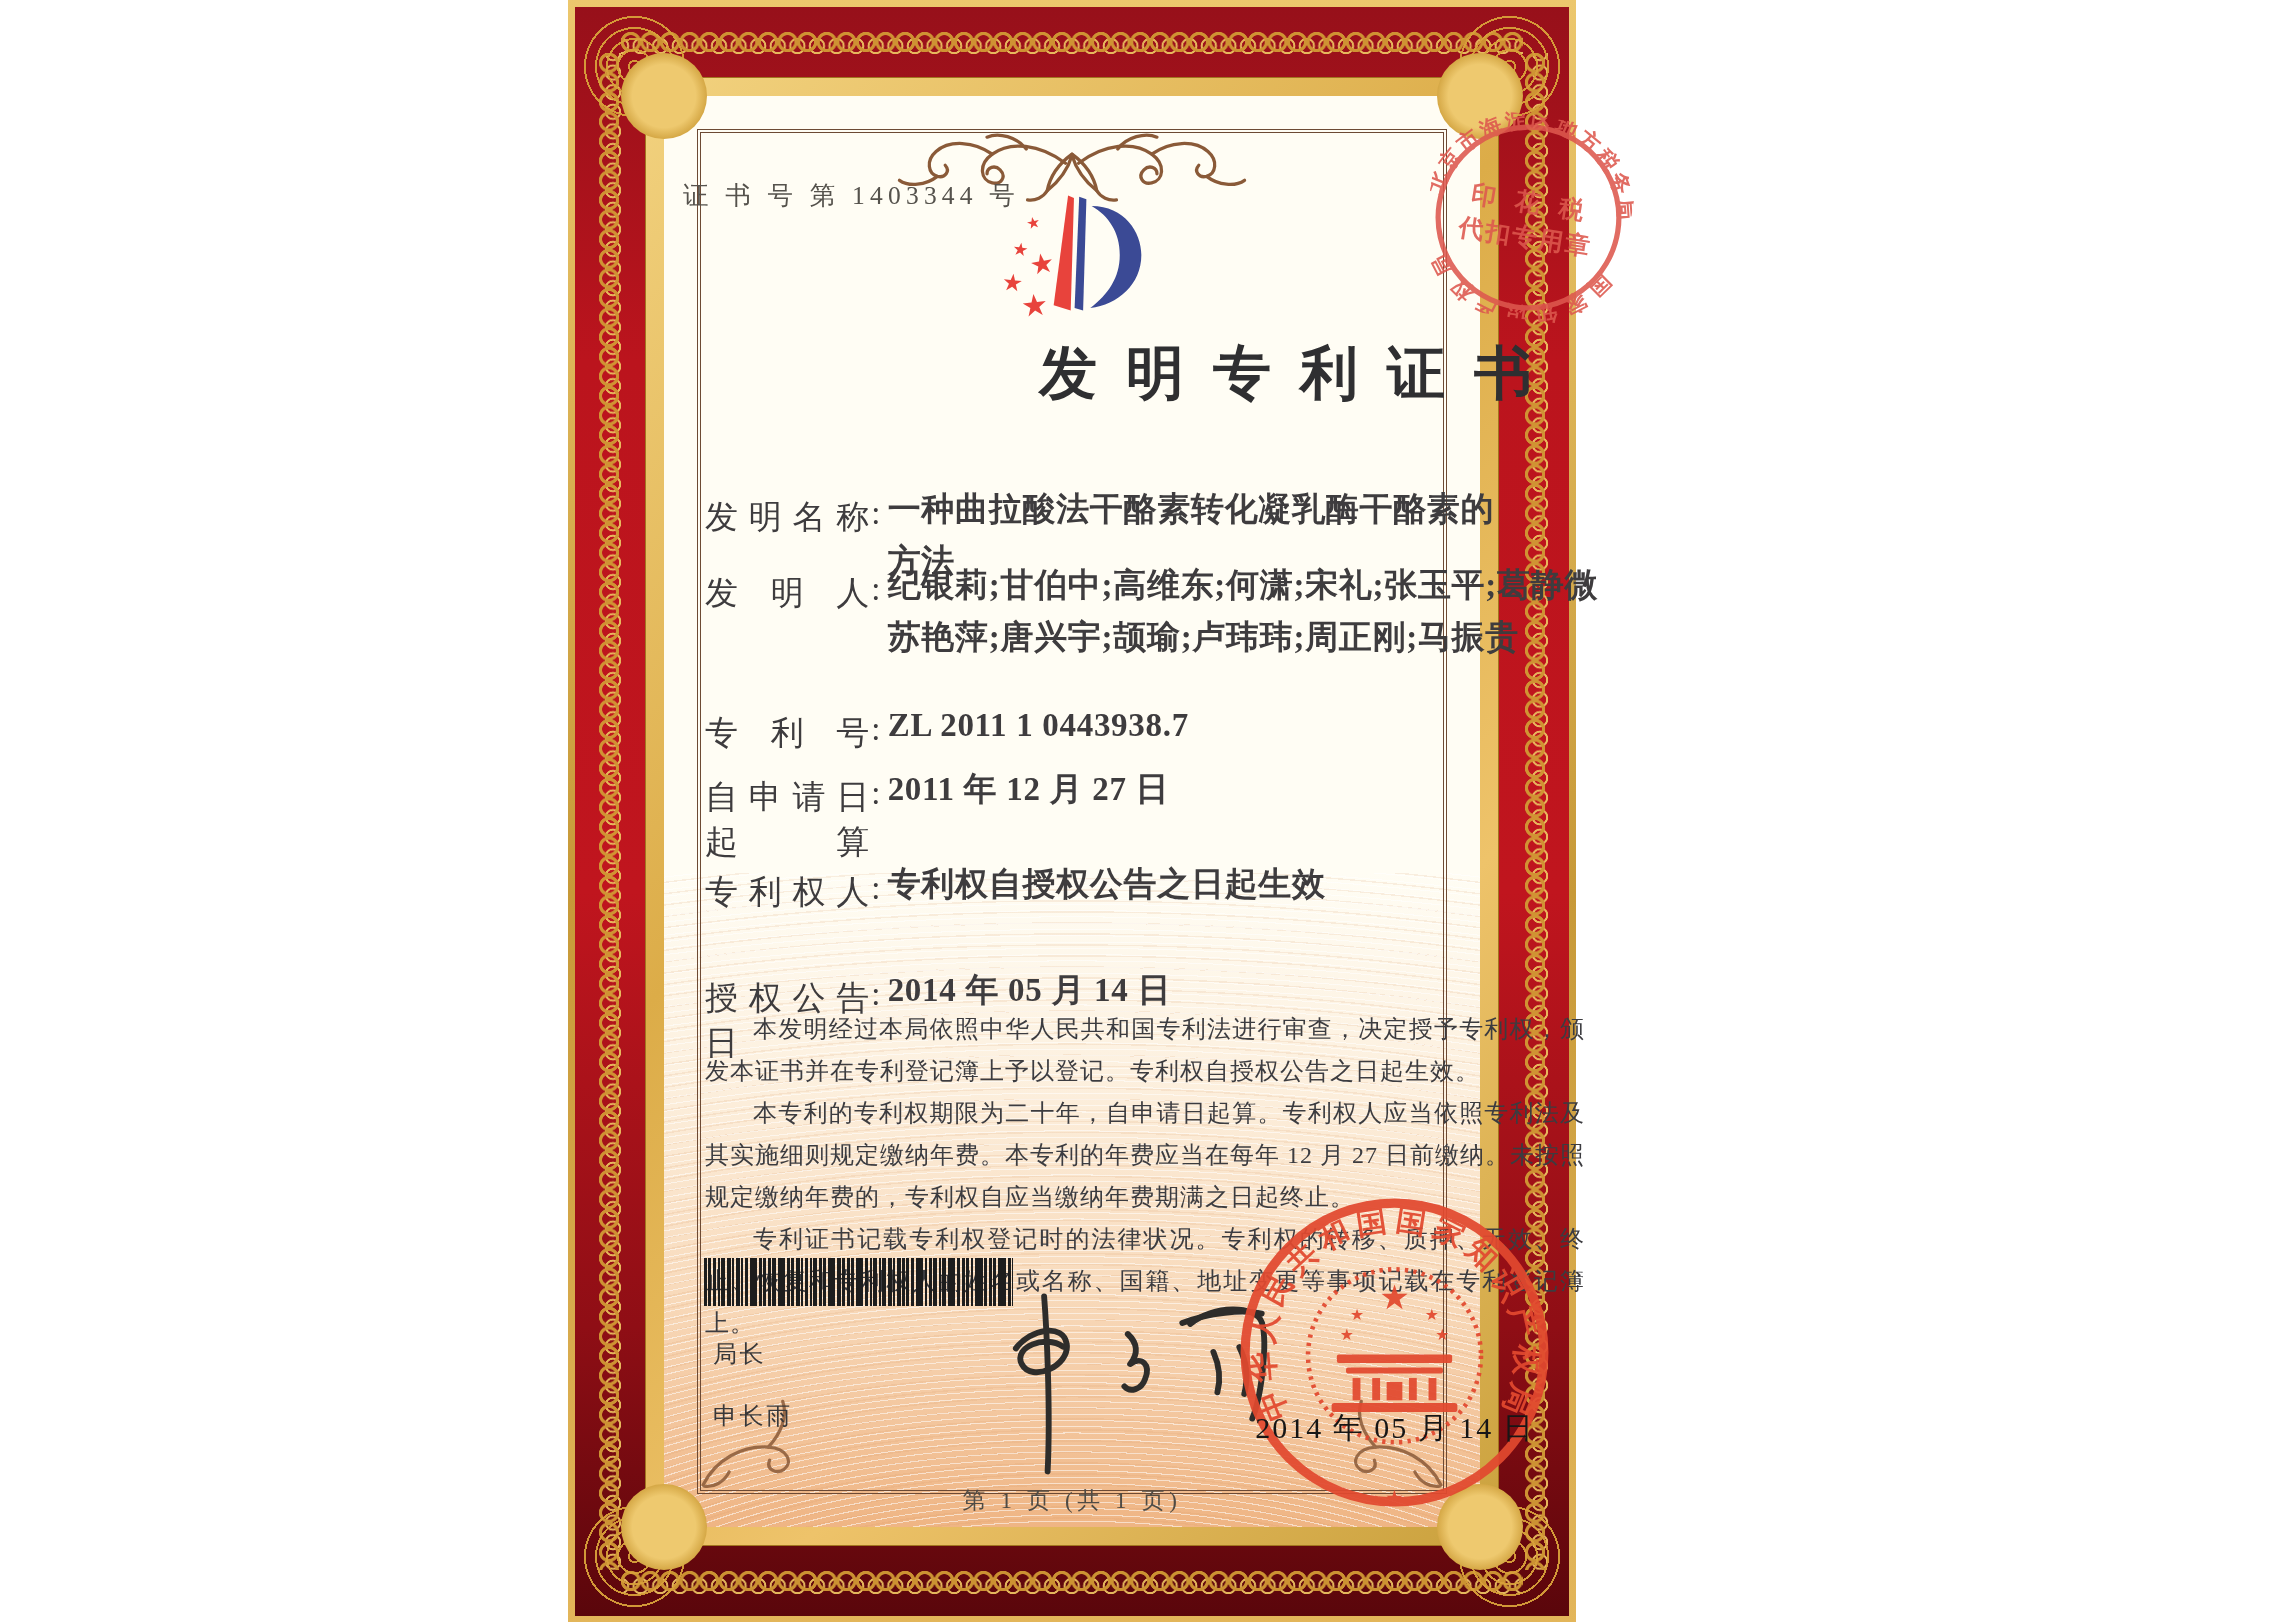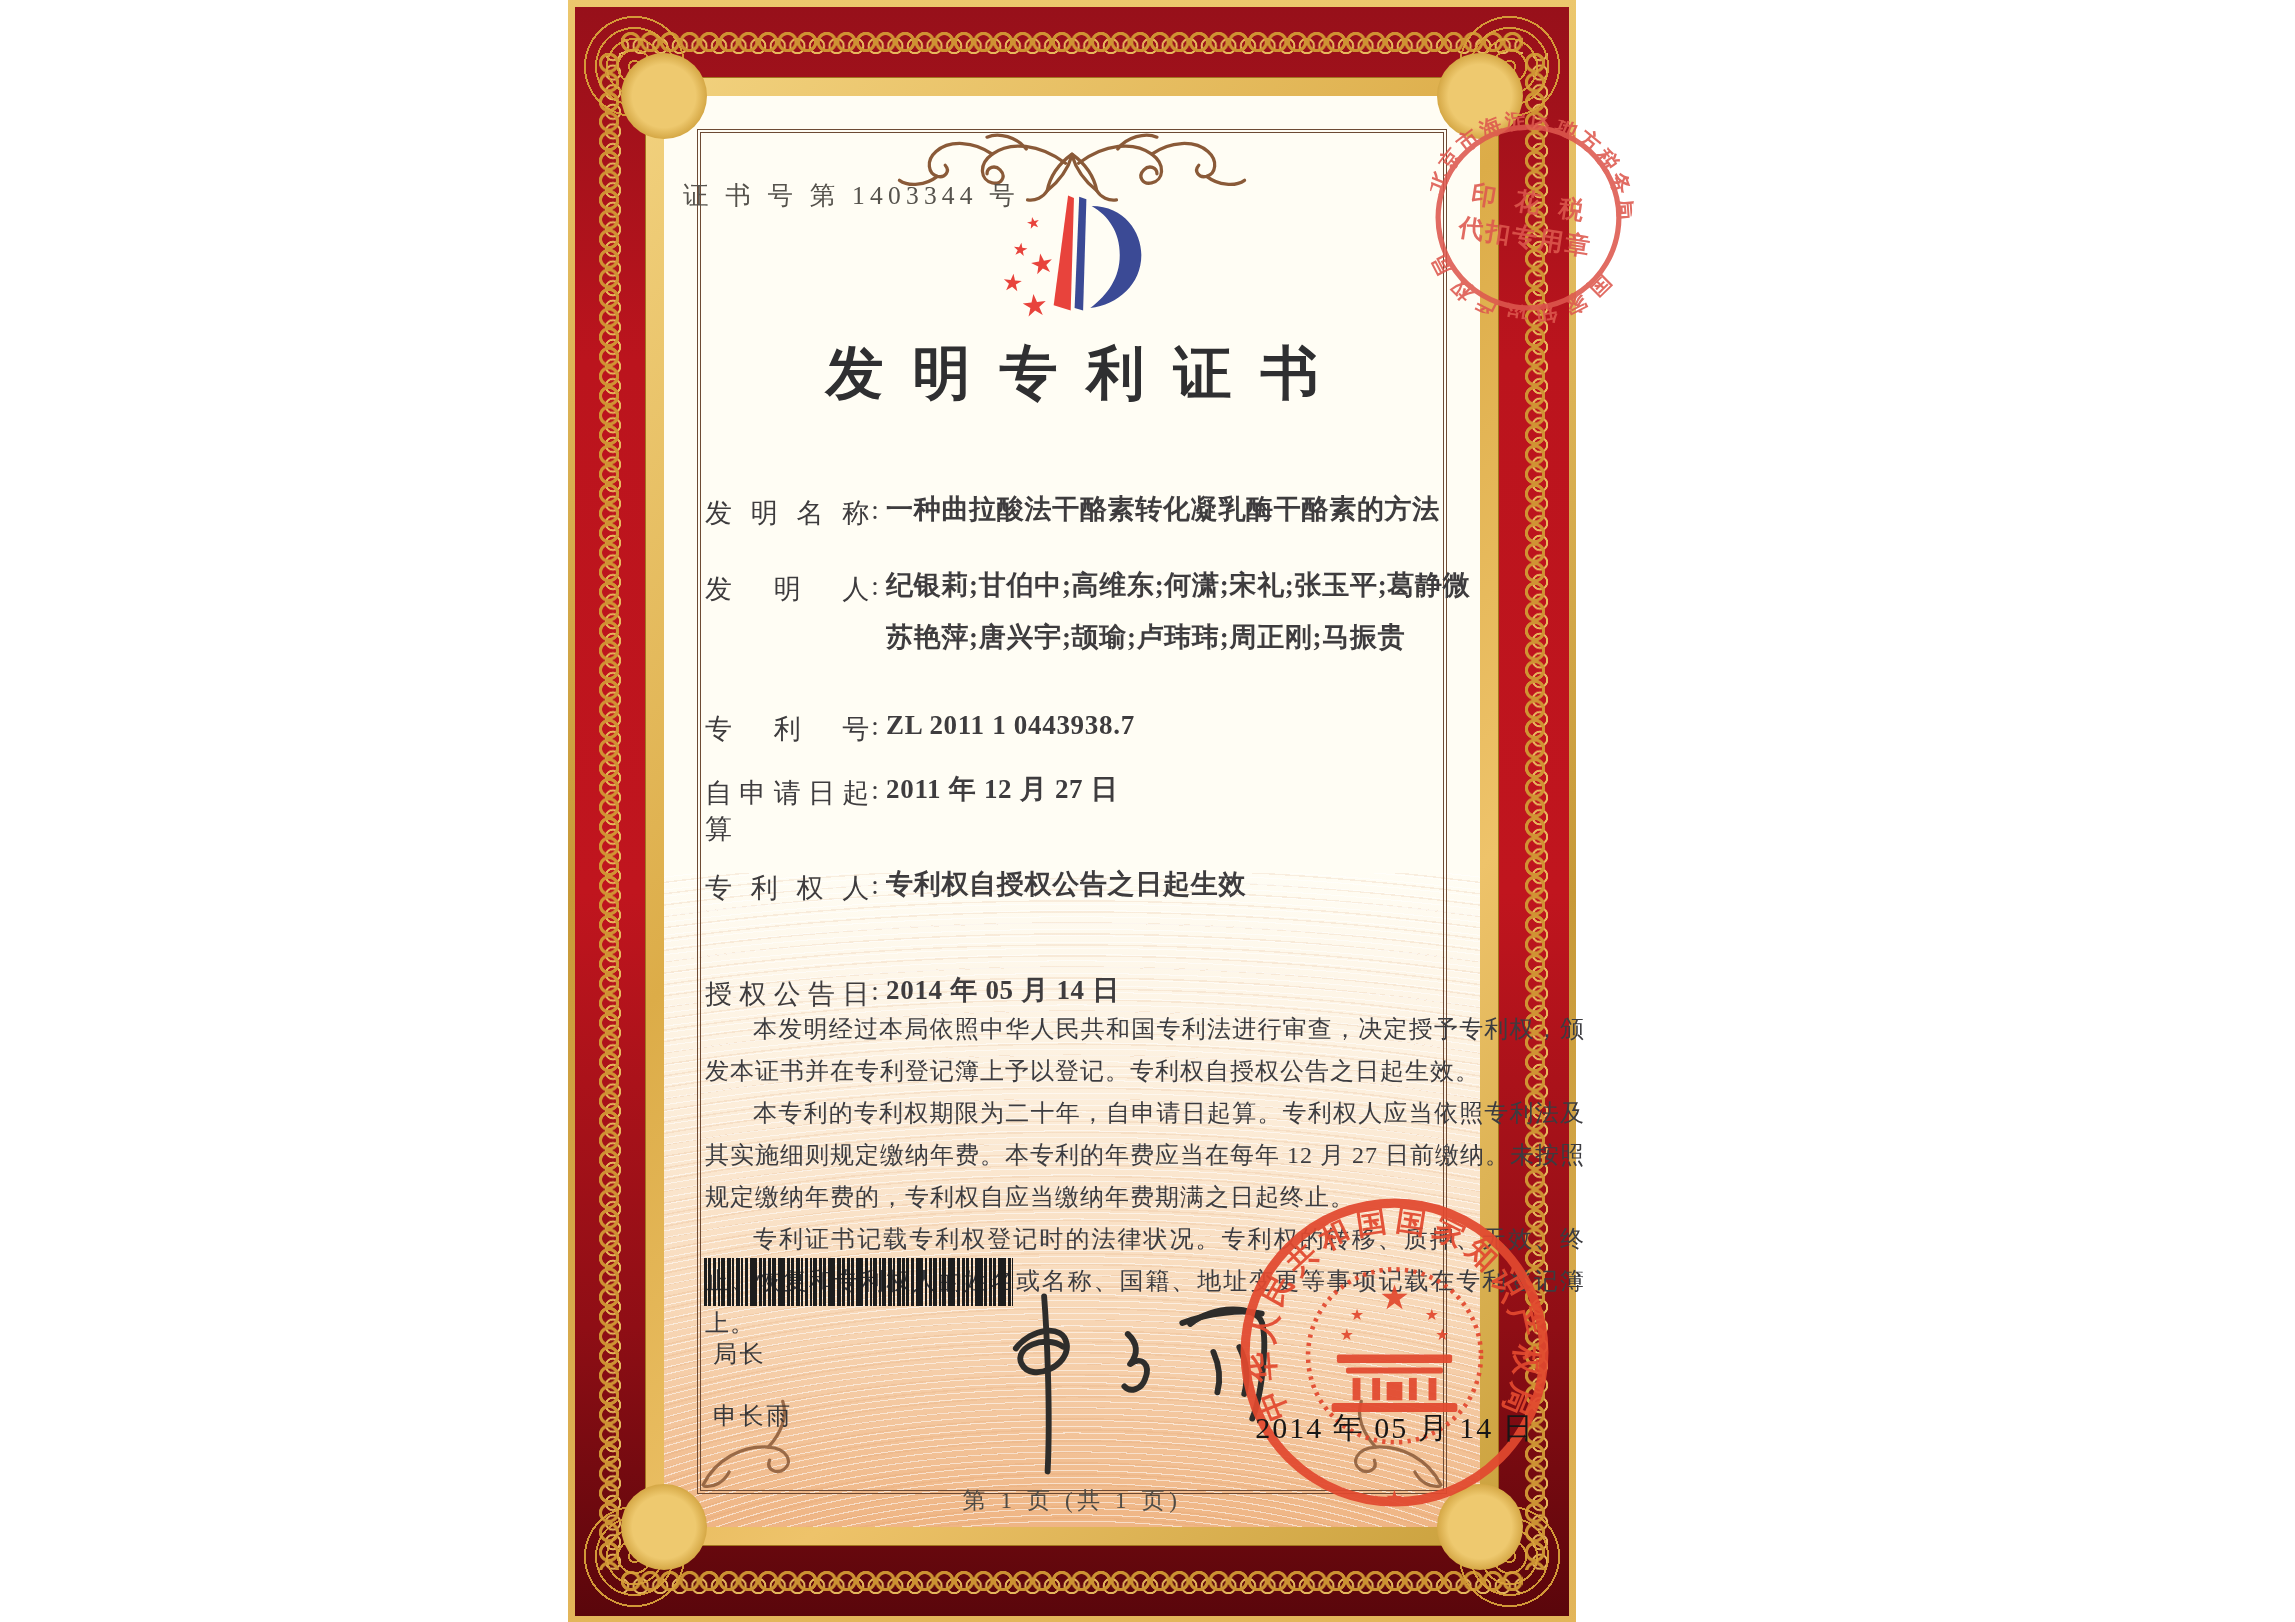--- a/index.html
+++ b/index.html
@@ -45,24 +45,24 @@
 
   
   .ornament-top{position:absolute;top:19.6px;left:50%;transform:translateX(-50%);z-index:3;}
   .flourish{position:absolute;z-index:3;}
   .flourish-bl{left:26px;bottom:29px;}
   .flourish-br{right:26px;bottom:29px;transform:scaleX(-1);}
 
   
   .cert-no{position:absolute;left:115px;top:178px;z-index:4;font-size:25.5px;letter-spacing:5.2px;color:#55524c;}
   .logo{position:absolute;left:50%;top:186px;transform:translateX(-50%);z-index:4;}
-  .title{position:absolute;left:0;right:0;top:335px;z-index:4;text-align:center;
+  .title{position:absolute;left:0;right:15px;top:335px;z-index:4;text-align:right;
     font-size:58px;font-weight:600;color:#2f2f31;letter-spacing:29px;text-indent:29px;}
   .field-row{position:absolute;left:137px;right:79px;z-index:4;display:flex;align-items:flex-start;
-    font-size:27px;color:#3e3c3e;letter-spacing:0.7px;}
+    font-size:33px;color:#3e3c3e;letter-spacing:0.7px;}
   .field-row .lbl{display:inline-block;width:165px;text-align:justify;text-align-last:justify;flex:none;}
   .field-row .colon{flex:none;margin:0 6.5px 0 1.3px;}
   .field-row .val{flex:1;line-height:52px;margin-top:-12.4px;font-weight:bold;}
   .field-row .val .vline{white-space:nowrap;text-align:center;}
   .row-1{top:495px}.row-2{top:571px}.row-3{top:711px}.row-4{top:775px}.row-5{top:870px}.row-6{top:976px}
   .body-text{position:absolute;left:137px;width:880px;top:1008px;z-index:4;
     font-size:24px;line-height:42px;color:#3c3c40;letter-spacing:1px;text-align:justify;}
   .body-text p{margin:0;text-indent:2em;}
   .barcode{position:absolute;left:136px;top:1258px;width:309px;height:48px;z-index:4;
     background-image:

